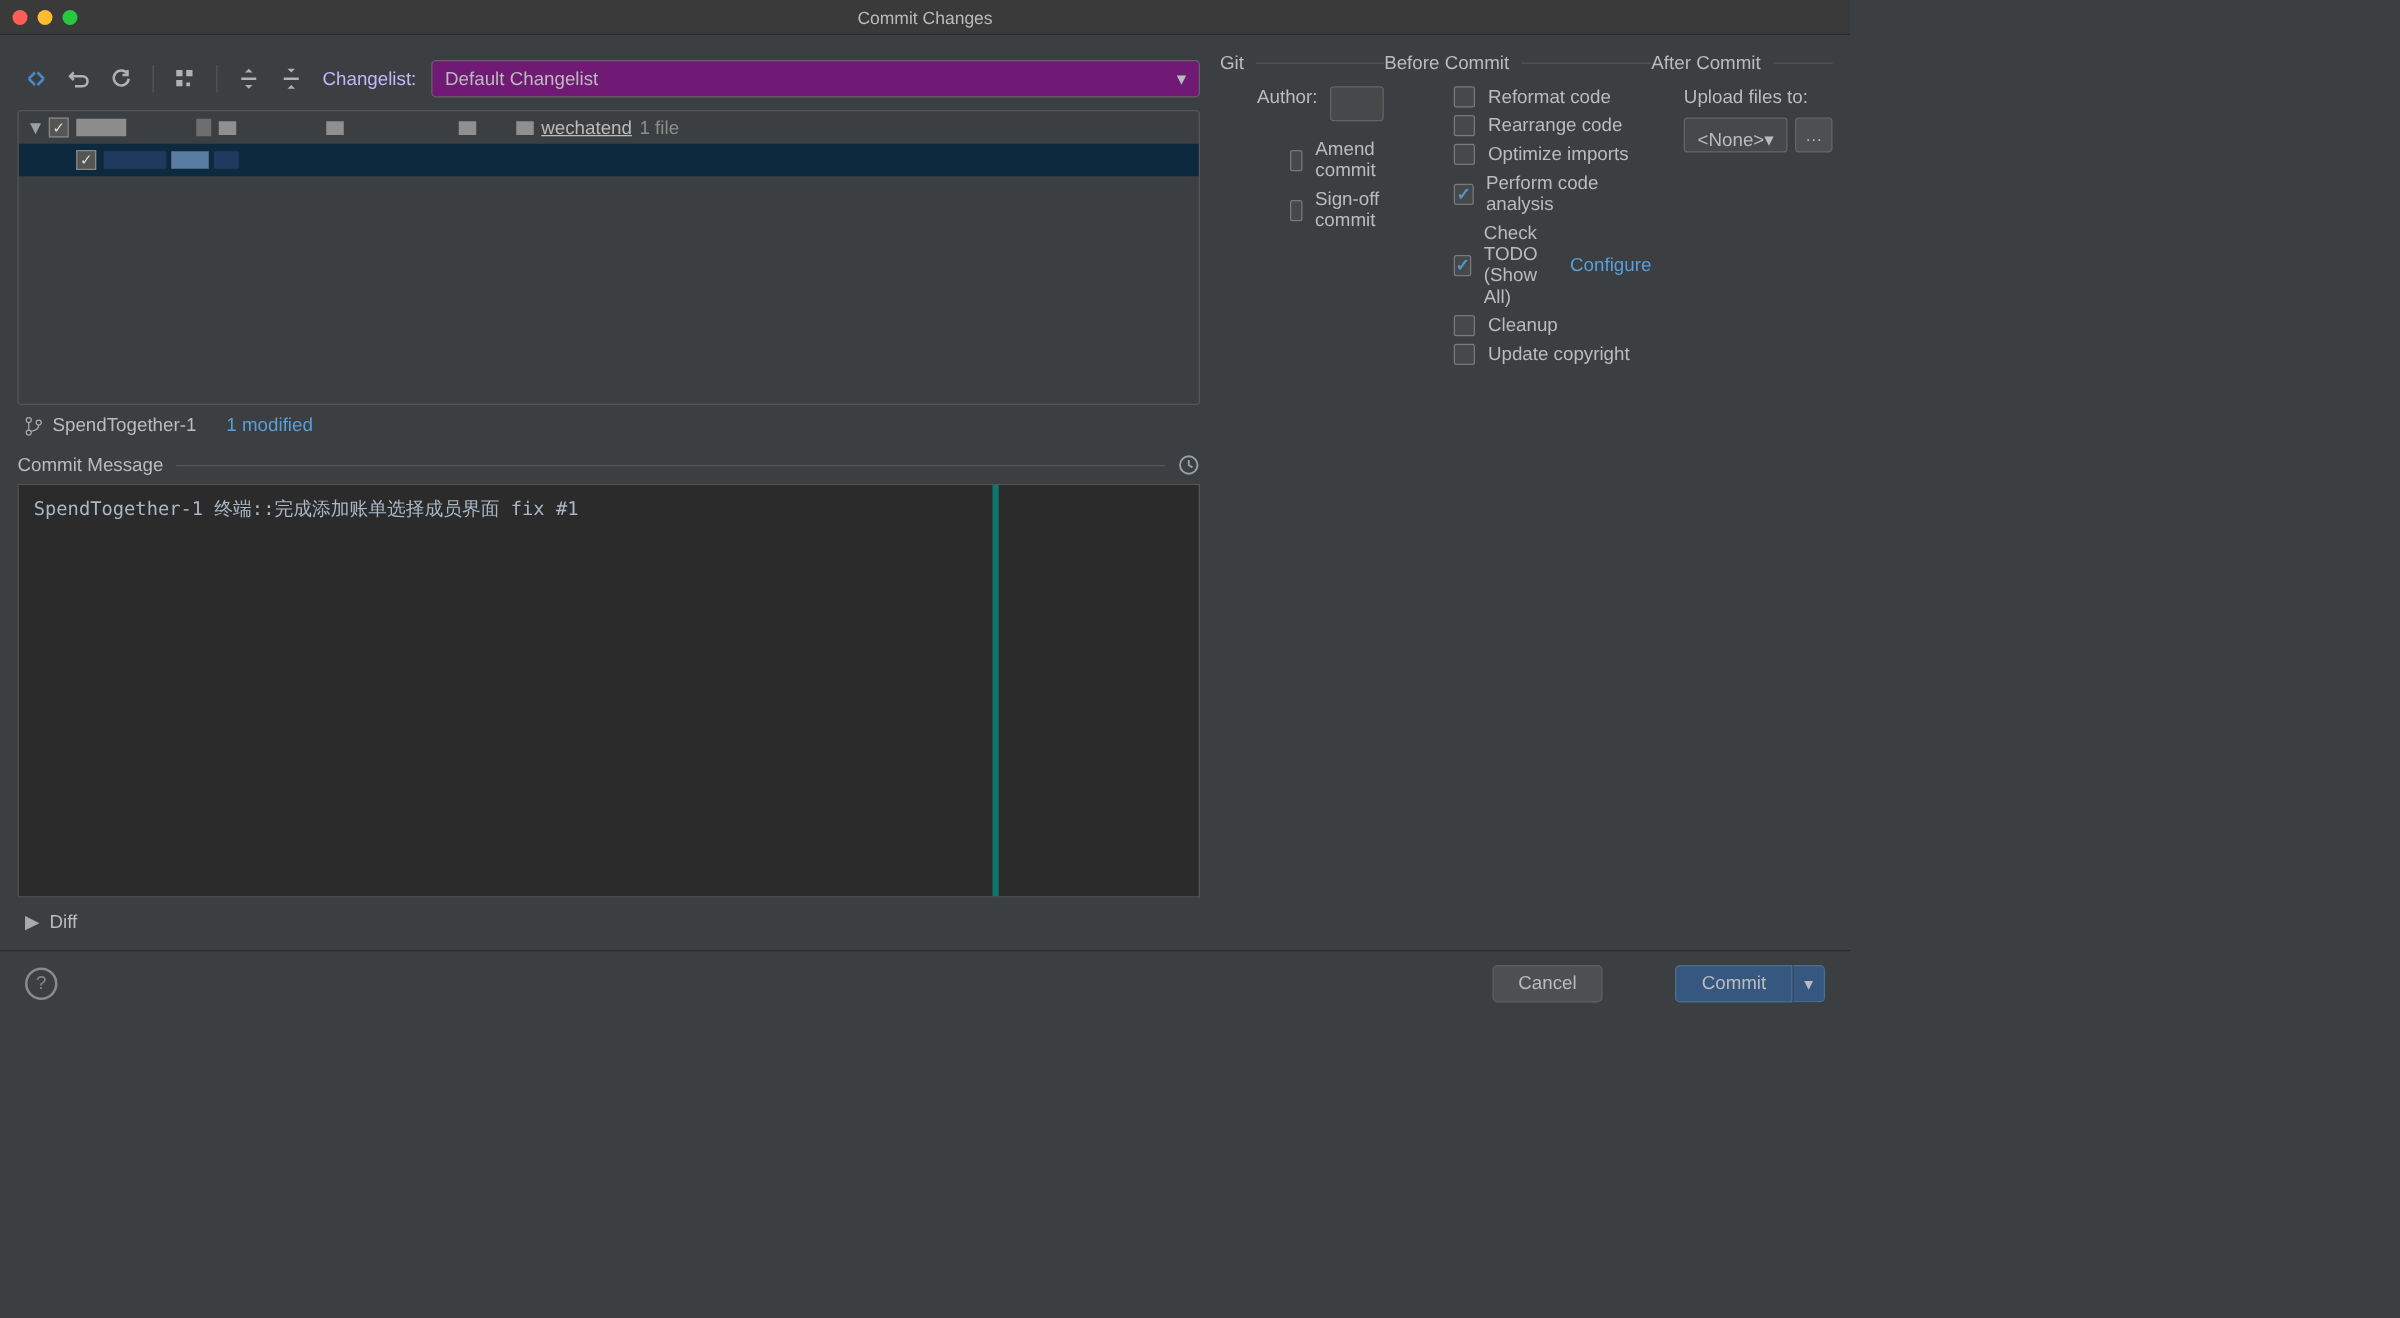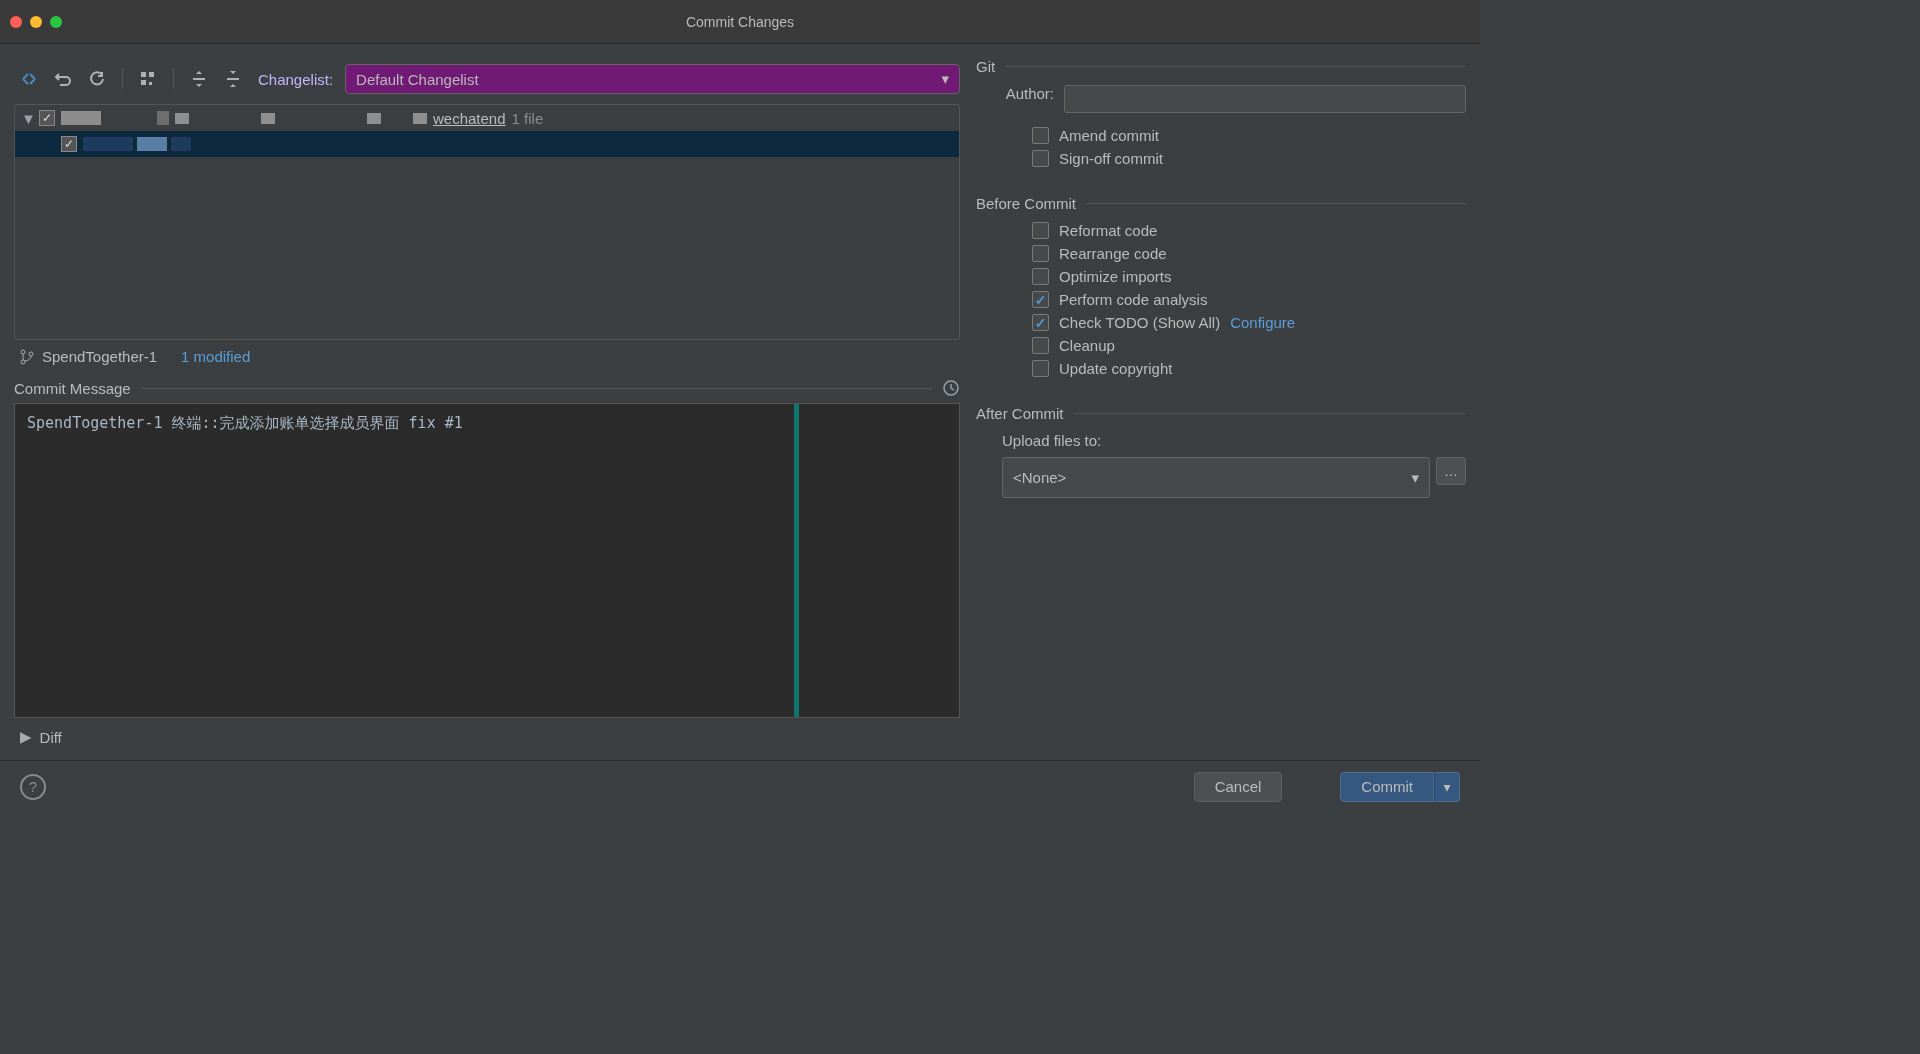--- a/index.html
+++ b/index.html
@@ -11,21 +11,21 @@
       overflow: hidden;
     }
     .window {
       width: 1480px;
       height: 812px;
       background: #3c3f41;
       display: flex;
       flex-direction: column;
     }
     .titlebar {
-      height: 44px;
+      height: 28px;
       background: #3a3a3a;
       display: flex;
       align-items: center;
       padding-left: 10px;
       position: relative;
       border-bottom: 1px solid #2b2b2b;
     }
     .traffic-lights { display: flex; gap: 8px; }
     .traffic-light { width: 12px; height: 12px; border-radius: 50%; }
     .tl-red { background: #ff5f57; }
@@ -46,21 +46,21 @@
       gap: 16px;
     }
     .left-panel {
       flex: 1;
       display: flex;
       flex-direction: column;
     }
     .right-panel {
       width: 490px;
       display: flex;
-      flex-direction: column;
+      flex-direction: row;
     }
     .toolbar {
       display: flex;
       align-items: center;
       gap: 4px;
       padding: 6px 0;
     }
     .toolbar-btn {
       width: 30px; height: 30px;
       display: flex; align-items: center; justify-content: center;
@@ -146,22 +146,22 @@
     }
     .cb { width:17px; height:17px; border:1px solid #7a7a7a; border-radius:2px; background:#45494a;
       display:flex; align-items:center; justify-content:center; color:#5394cd; font-size:14px; font-weight:bold;}
     .cb.checked::after { content:"✓"; color:#5394cd; }
     .cb-label { color:#bbbbbb; }
     .link { color:#5c9dd8; }
     .group { margin-bottom:22px; }
     .upload-label { margin-left:26px; margin-bottom:8px; display:block; font-size:15px; }
     .upload-row { display:flex; gap:6px; margin-left:26px; }
     .upload-select {
-      flex:1; height:41px; background:#45494a; border:1px solid #646464; border-radius:3px;
-      display:flex; align-items:center; justify-content:space-between; padding:0 10px; font-size:15px;
+      flex:1; height:28px; background:#45494a; border:1px solid #646464; border-radius:3px;
+      display:flex; align-items:flex-end; justify-content:space-between; padding:0 10px; font-size:15px;
     }
     .dots-btn { width:30px; height:28px; background:#4c5052; border:1px solid #646464; border-radius:3px;
       display:flex;align-items:center;justify-content:center; color:#bbb; }
     .footer {
       height:52px; display:flex; align-items:center; padding:0 20px;
       border-top:1px solid #2b2b2b;
     }
     .help-btn { width:26px; height:26px; border:2px solid #8a8a8a; border-radius:50%;
       display:flex;align-items:center;justify-content:center; color:#8a8a8a; font-size:15px; }
     .footer-right { margin-left:auto; display:flex; gap:10px; }

